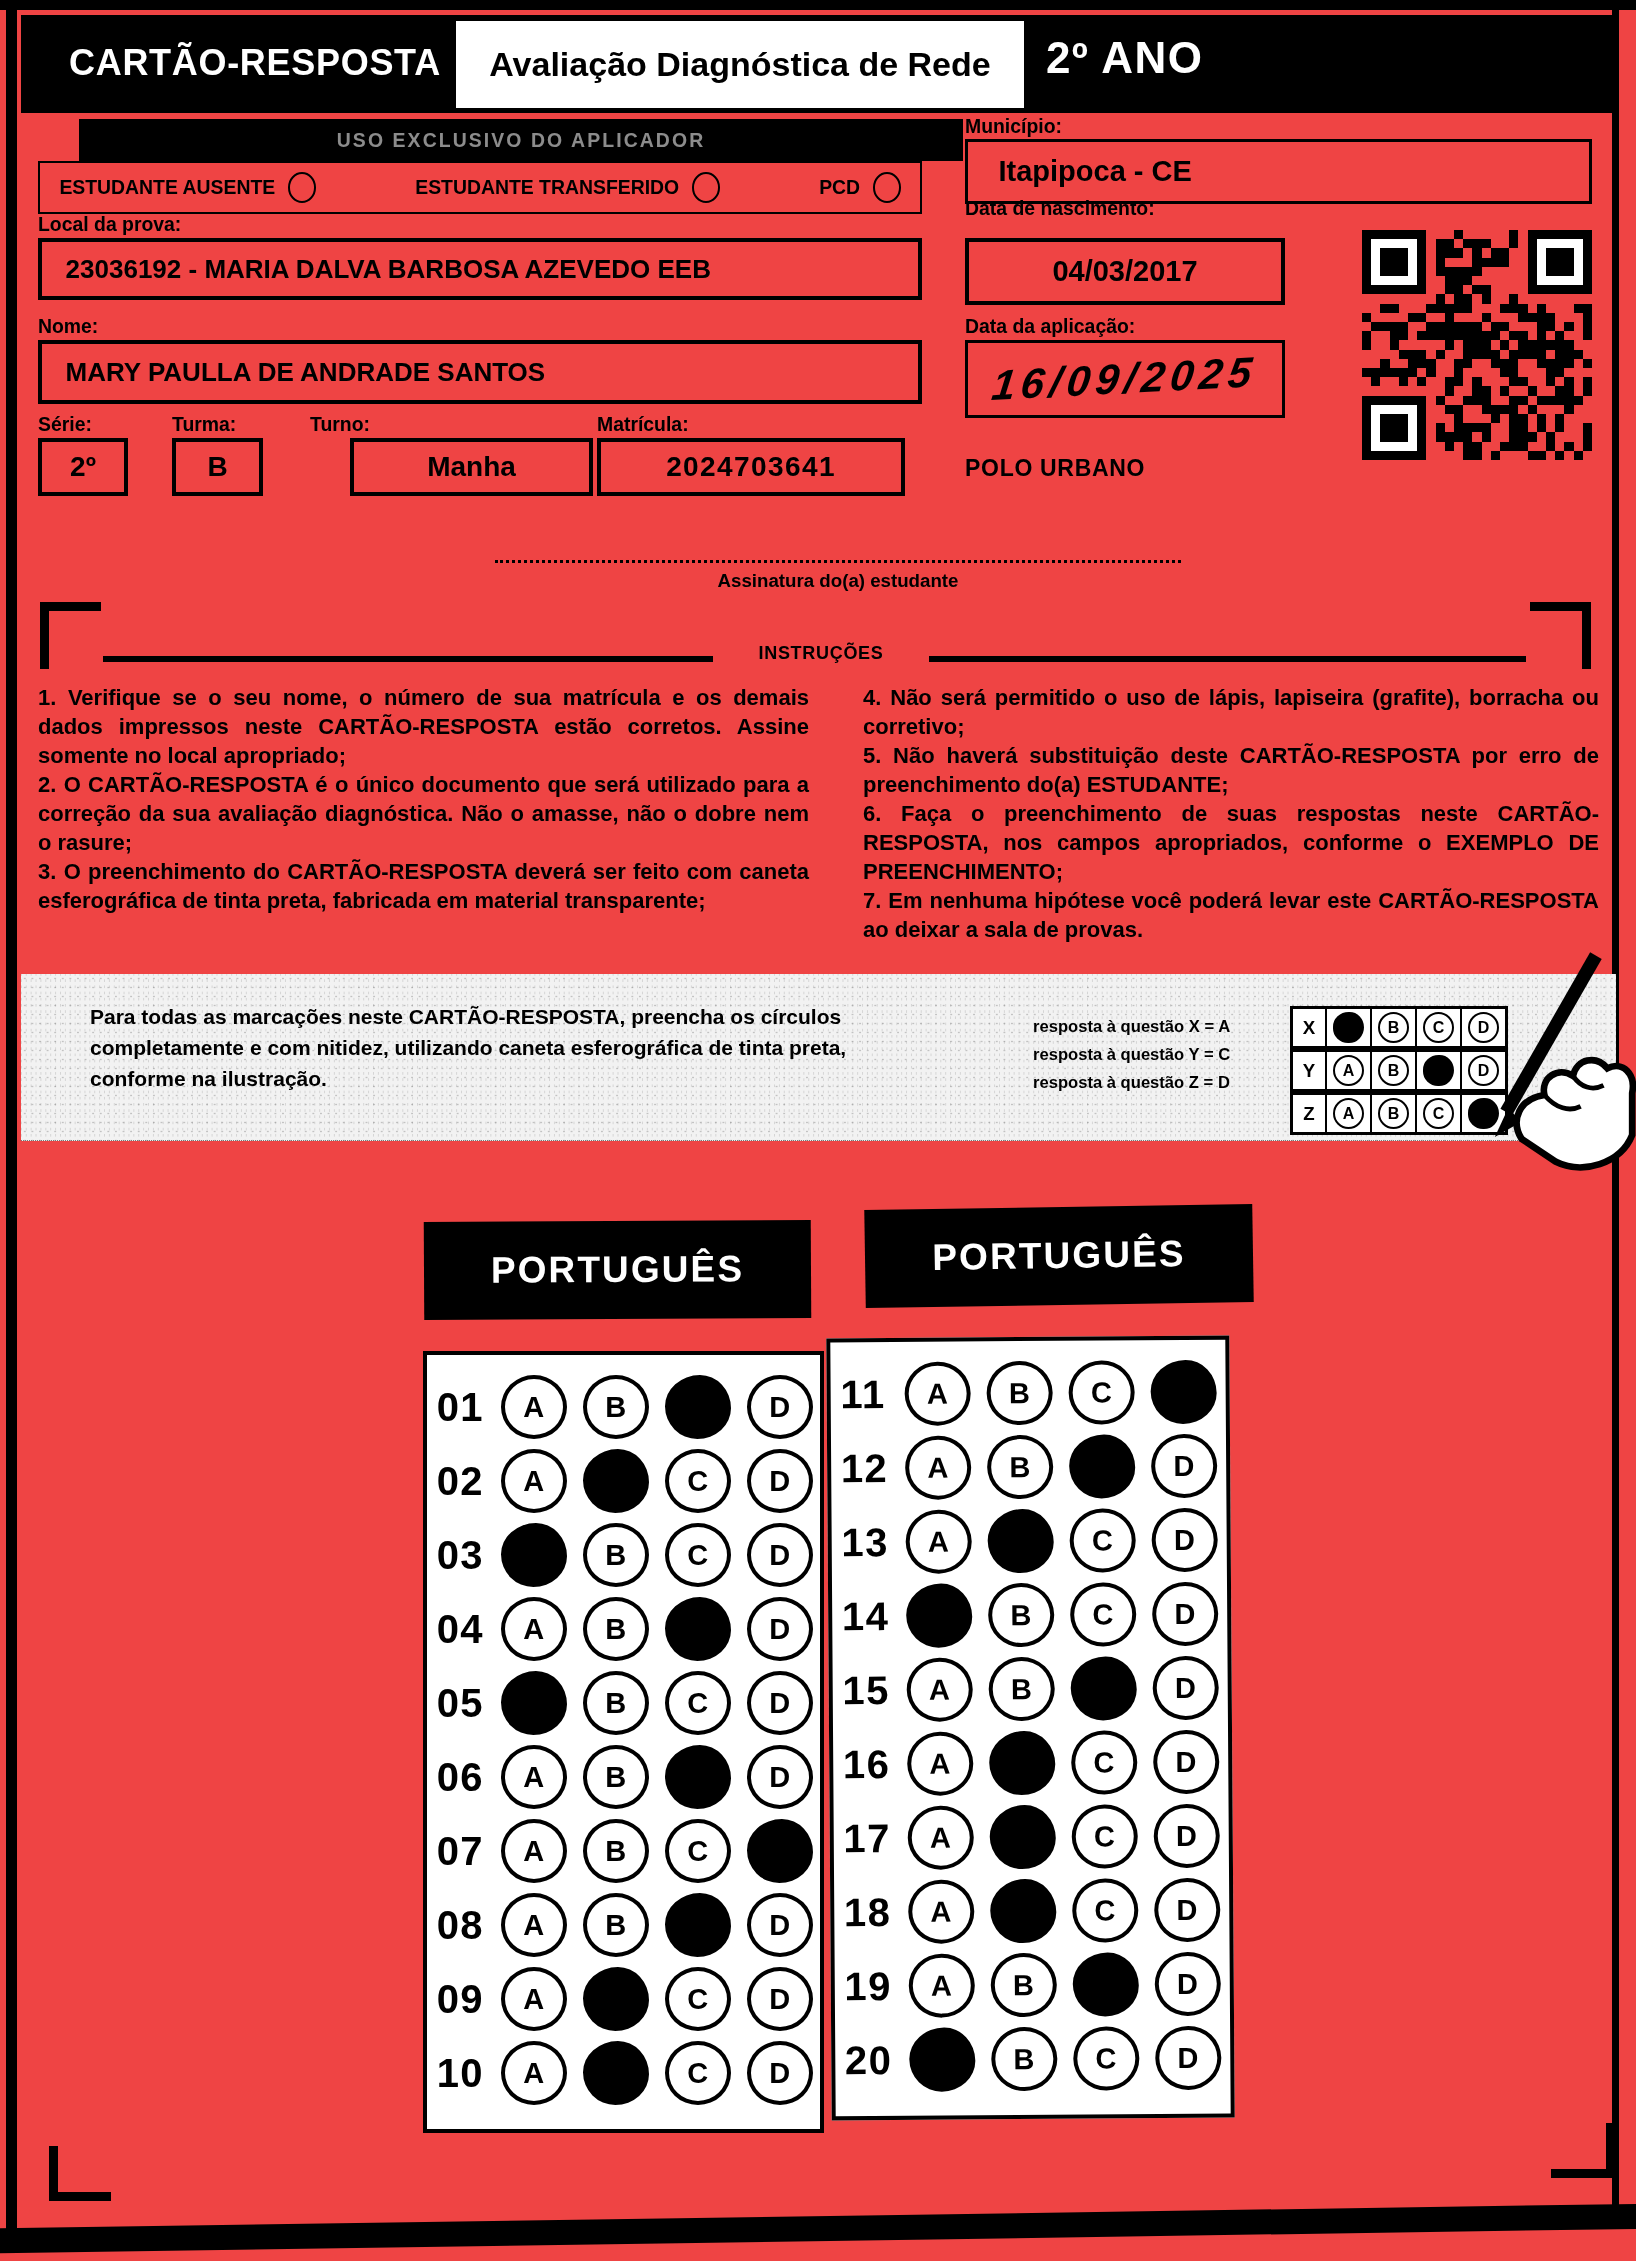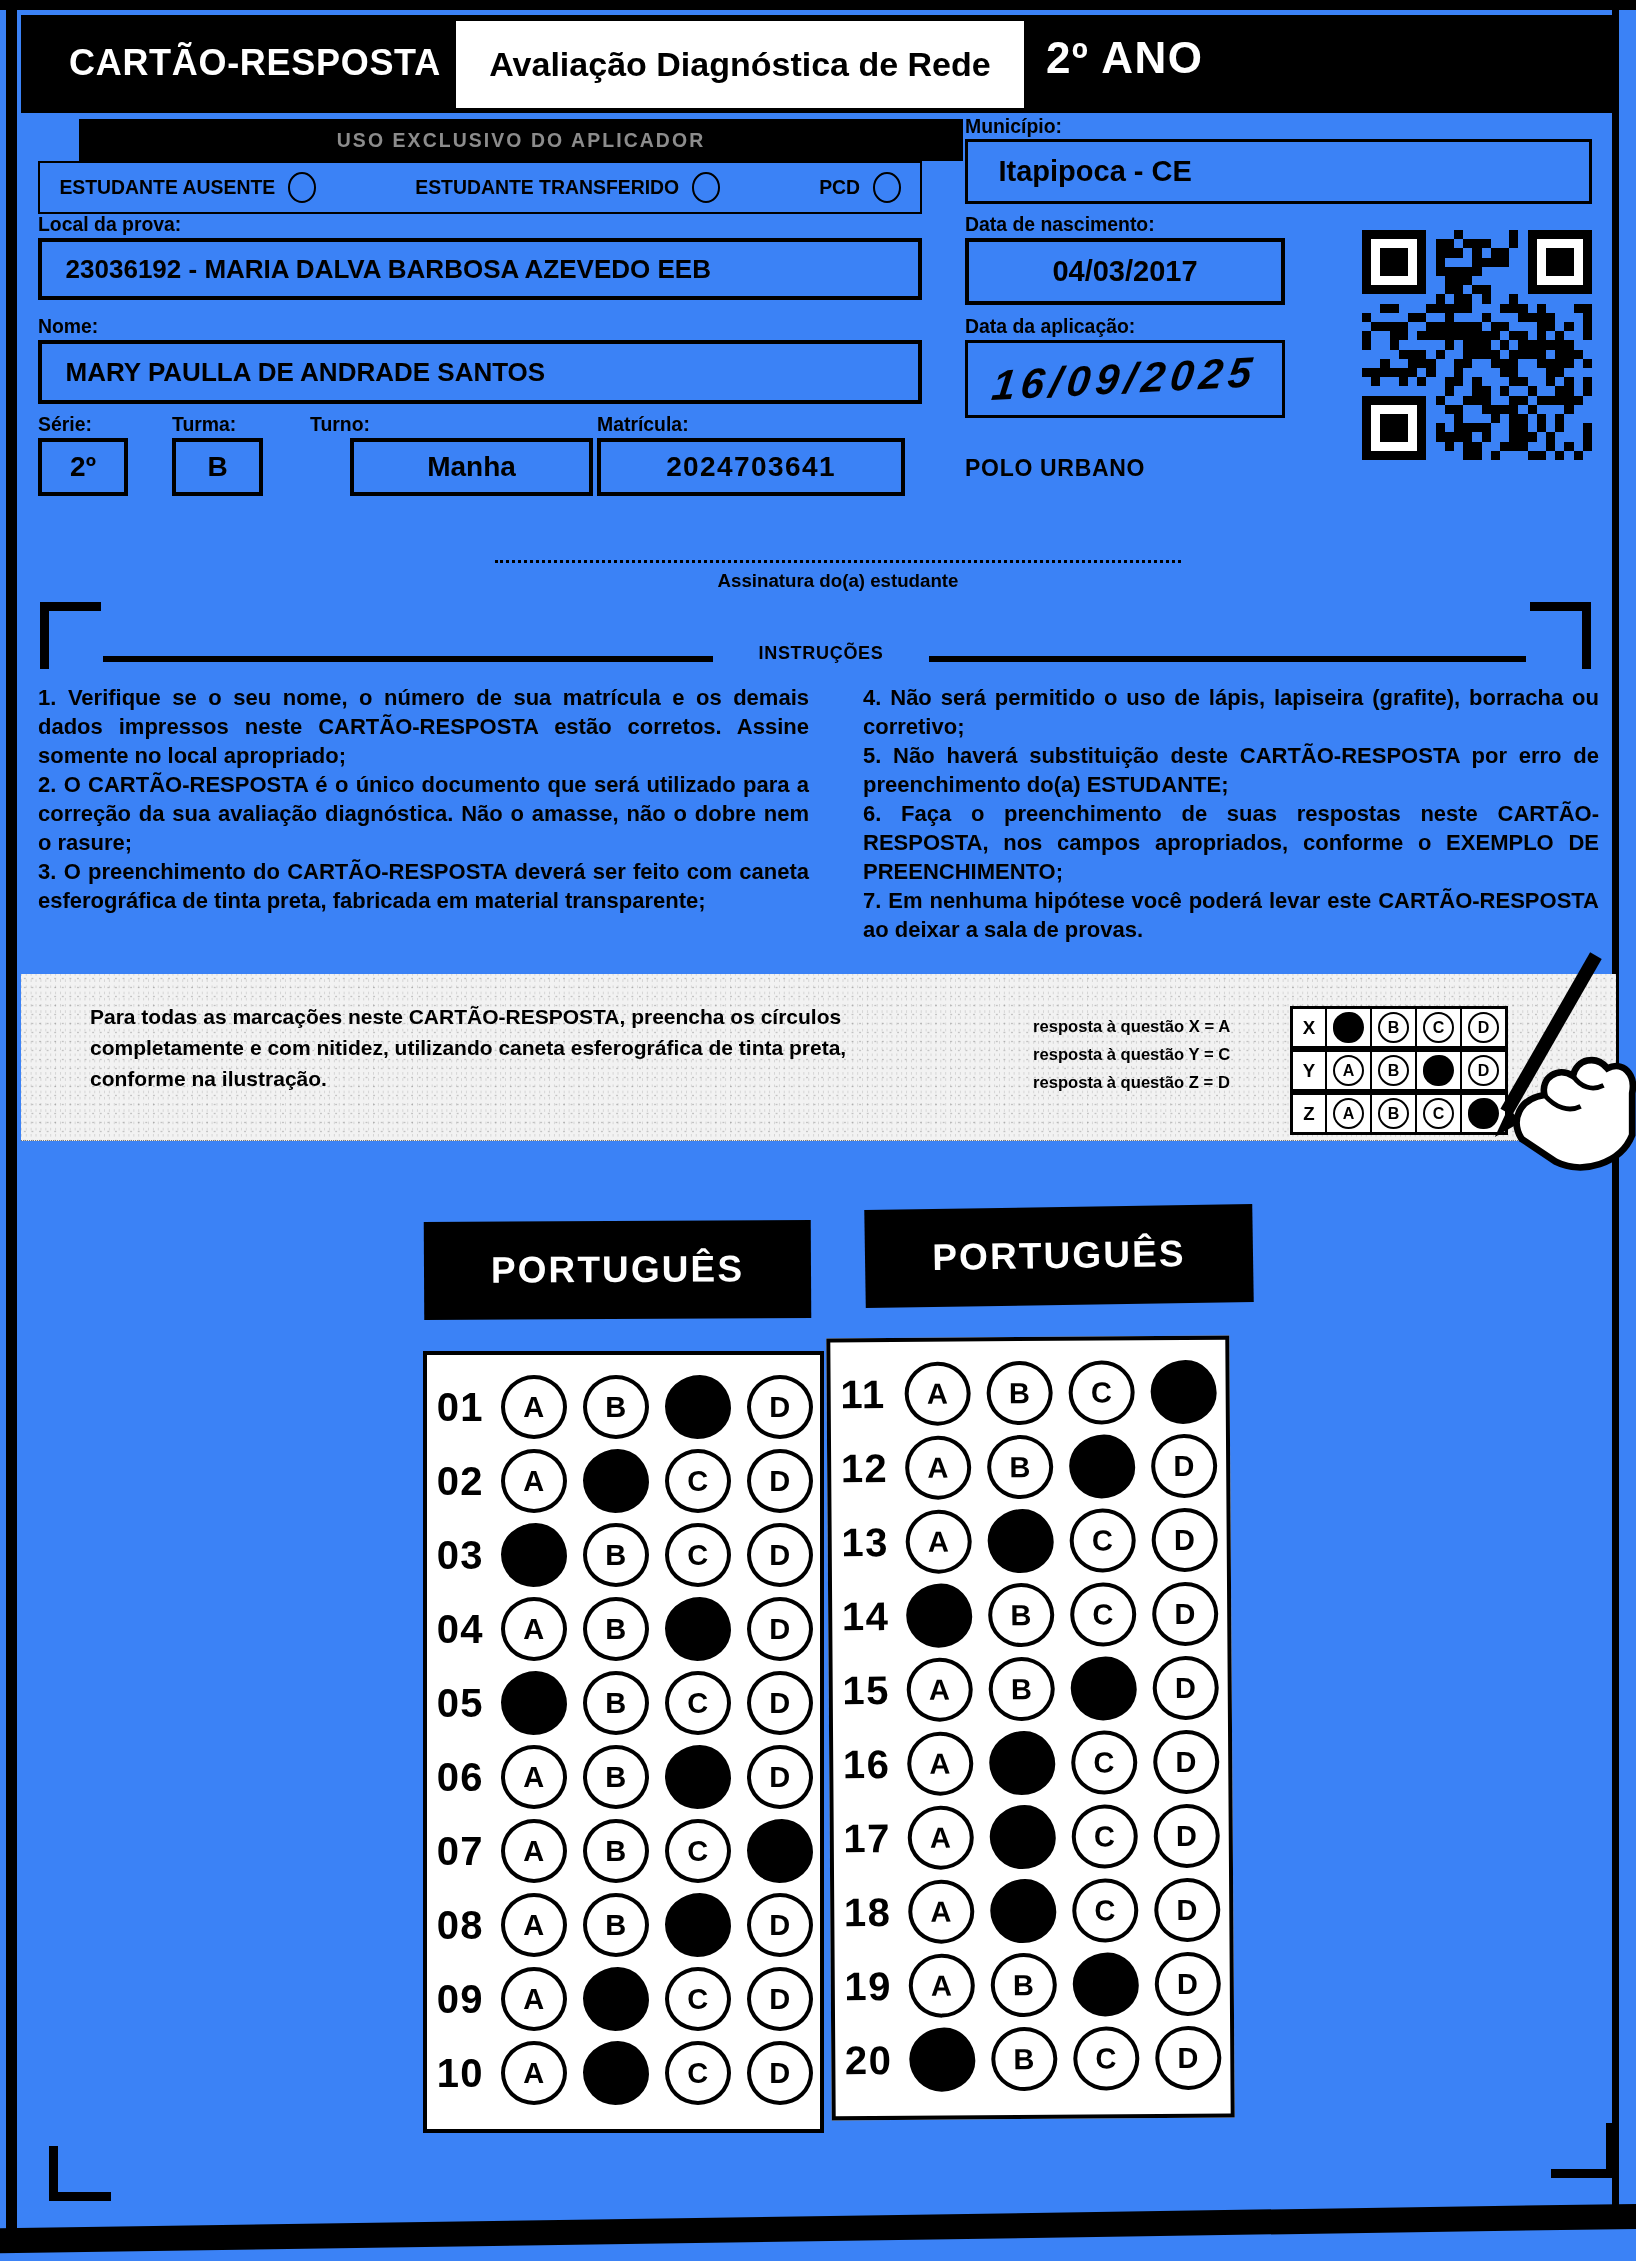--- a/index.html
+++ b/index.html
@@ -1,16 +1,16 @@
 <!DOCTYPE html>
 <html style="font-size:11px"><head>
 <meta charset="utf-8">
 <style>
   html,body{margin:0;padding:0;background:#fff;}
-  #page{position:relative;width:1637px;height:2261px;background:#3b82f6;
+  #page{position:relative;width:1637px;height:2261px;background:#ef4444;
         font-family:"Liberation Sans",sans-serif;color:#000;overflow:hidden;}
   .abs{position:absolute;}
 
   
   .border-top{left:0;top:0;width:1637px;height:9.7px;background:#000;}
   .border-left{left:5.5px;top:0;width:11px;height:2249px;background:#000;}
   .border-right{left:1612px;top:7px;width:7px;height:2215px;background:#000;}
   .border-bottom{left:-14px;top:2216px;width:1677px;height:25px;background:#000;transform:rotate(-0.85deg);}
 
   
@@ -39,21 +39,21 @@
   .serie-label{left:38px;top:413px;}  .turma-label{left:172px;top:413px;}
   .turno-label{left:310px;top:413px;} .matricula-label{left:597px;top:413px;}
   .serie-box{left:38px;top:438px;width:90px;height:58px;font-size:28px;justify-content:center;}
   .turma-box{left:172px;top:438px;width:91px;height:58px;font-size:28px;justify-content:center;}
   .turno-box{left:310px;top:438px;width:243px;height:58px;font-size:28px;justify-content:center;margin-left:40px;}
   .matricula-box{left:597px;top:438px;width:308px;height:58px;font-size:28px;justify-content:center;letter-spacing:1.4px;}
 
   
   .municipio-label{left:965px;top:115px;}
   .municipio-box{left:965px;top:139px;width:627px;height:65px;font-size:29px;padding-left:30.5px;border-width:3.5px;}
-  .nascimento-label{left:965px;top:213px;}
+  .nascimento-label{left:965px;top:197px;}
   .nascimento-box{left:965px;top:238px;width:320px;height:67px;font-size:29px;justify-content:center;}
   .aplicacao-label{left:965px;top:315px;}
   .aplicacao-box{left:965px;top:340px;width:320px;height:78px;border-width:3.5px;justify-content:center;overflow:hidden;}
   .handwritten{font-style:italic;font-weight:bold;font-size:42px;letter-spacing:5.5px;
       transform:rotate(-3deg) skewX(-10deg);white-space:nowrap;}
   .polo{left:965px;top:455px;font-weight:bold;font-size:23px;letter-spacing:0.7px;}
   .qr{left:1362px;top:230px;width:230px;height:230px;}
 
   
   .sig-line{left:495px;top:560px;width:686px;border-top:3.5px dotted #000;}

